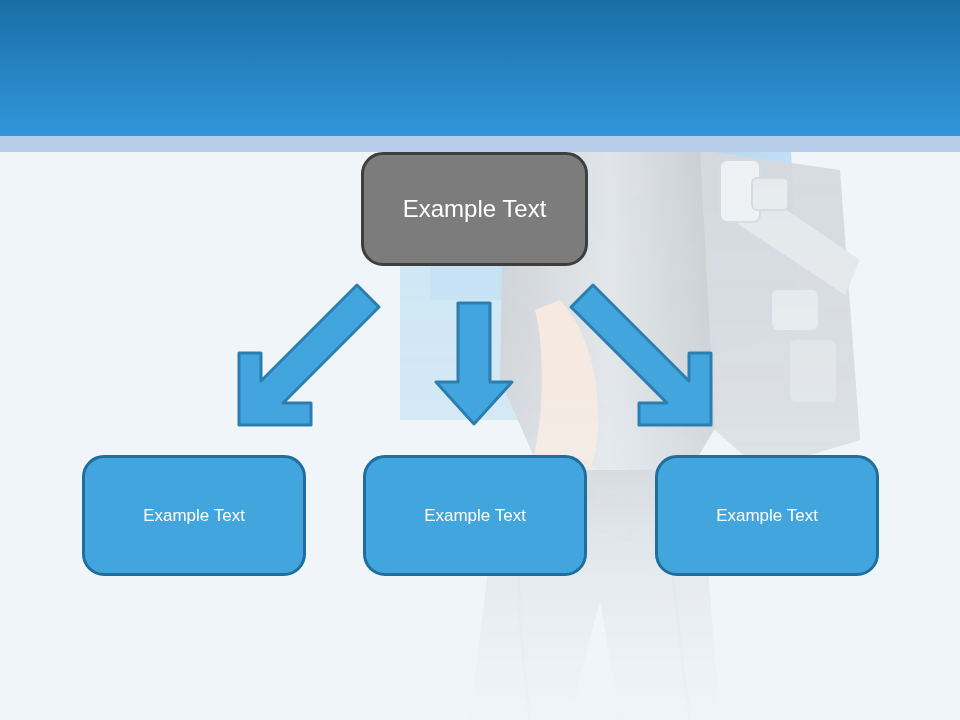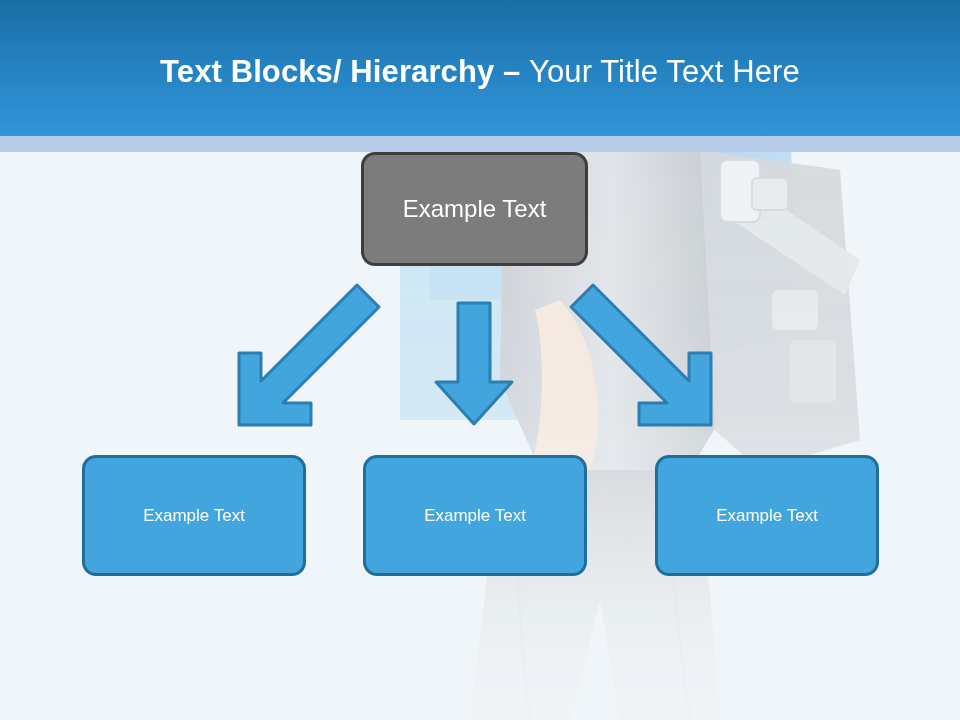--- a/index.html
+++ b/index.html
@@ -69,21 +69,21 @@
     z-index: 10;
   }
 
   .node {
     position: absolute;
     display: flex;
     align-items: center;
     justify-content: center;
     text-align: center;
     color: #FFFFFF;
-    border-radius: 14px;
+    border-radius: 22px;
     z-index: 12;
   }
 
   .node-root {
     left: 361px;
     top: 152px;
     width: 227px;
     height: 114px;
     background: #7C7C7C;
     border: 3px solid #3E3E3E;
@@ -169,24 +169,20 @@
       <path d="M665 490 C672 570 680 650 690 720" stroke="#cfd4d8" stroke-width="3" fill="none"></path>
 
       <path d="M600 490 L640 500 L628 540 L596 528 Z" stroke="#cbd0d4" stroke-width="2.5" fill="none"></path>
       <path d="M604 506 L632 514" stroke="#cbd0d4" stroke-width="2" fill="none"></path>
     </g>
   </svg>
 
   <div id="header-band"></div>
   <div id="header-subband"></div>
 
-  <h1 id="slide-title">
-    <span class="bold">Text Blocks/ Hierarchy –</span>
-    <span class="light">Your Title Text Here</span>
-  </h1>
 
   <div id="diagram">
 
     <svg id="arrow-layer" viewBox="0 0 960 720" preserveAspectRatio="none" aria-hidden="true">
 
       <g>
         <path d="M357,285 L379,307 L283,403 L311,403 L311,425 L239,425 L239,353 L261,353 L261,381 Z" fill="#42A5DD" stroke="#2C7DB0" stroke-width="3" stroke-linejoin="round"></path>
       </g>
 
       <g>

